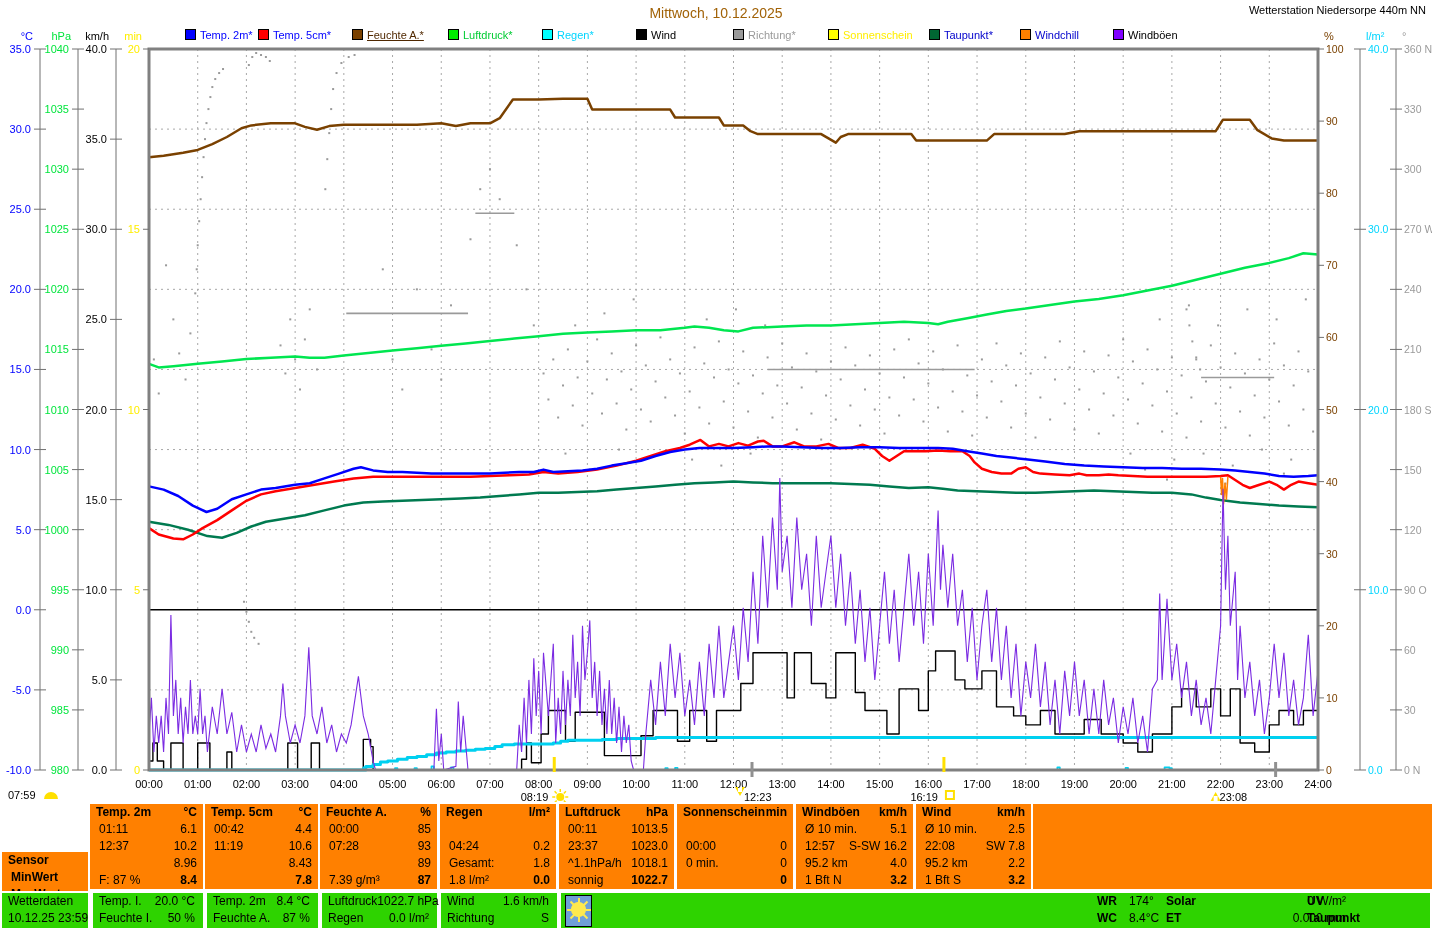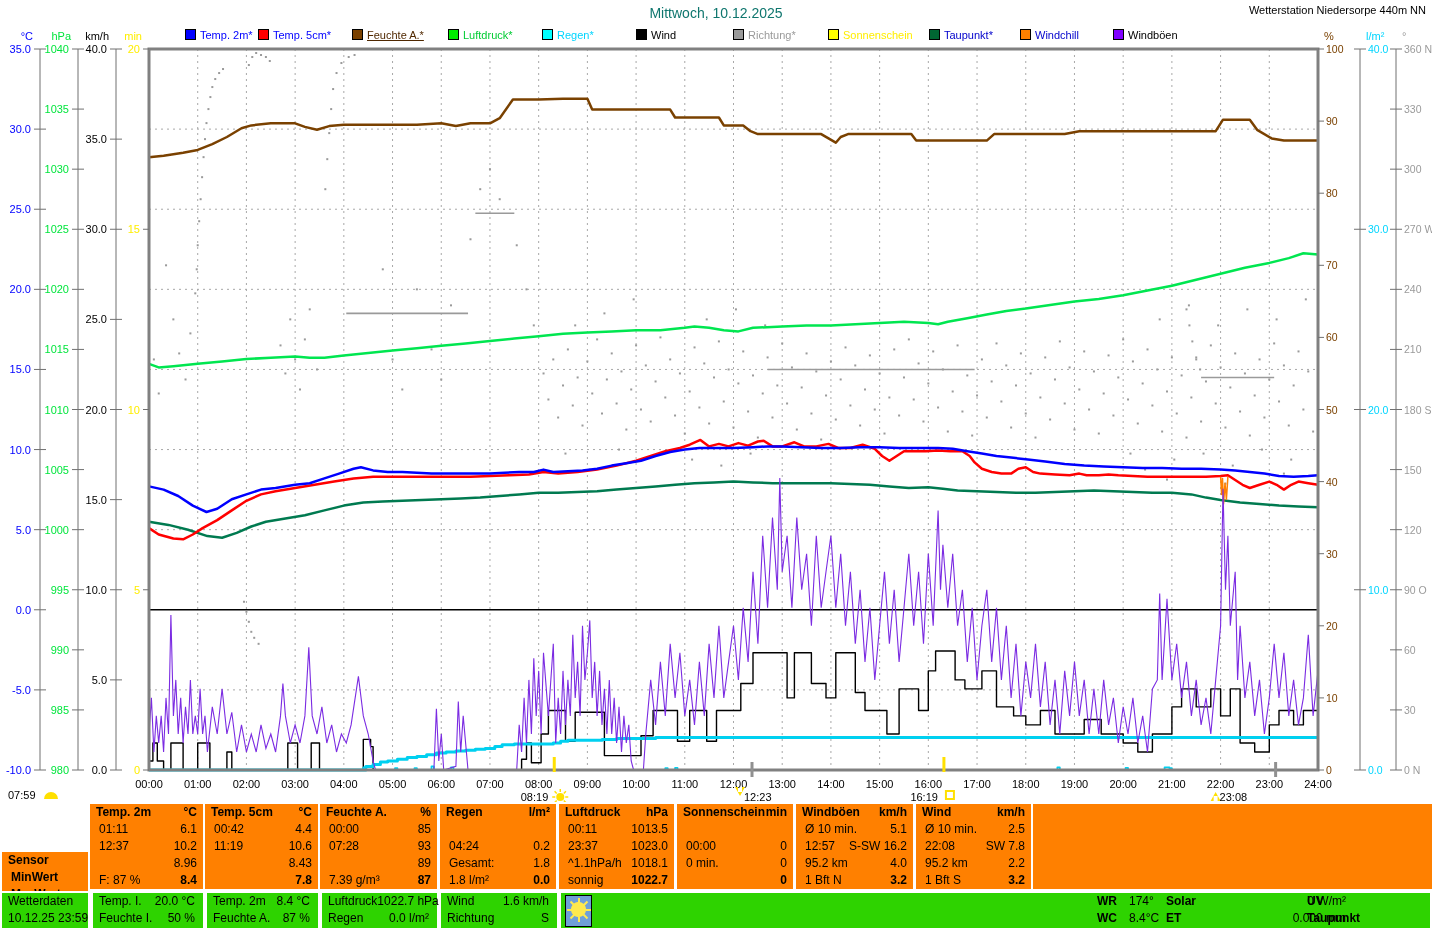--- a/index.html
+++ b/index.html
@@ -1,18 +1,18 @@
 <!DOCTYPE html>
 <html><head>
 <meta charset="utf-8">
 <style>
   html,body{margin:0;padding:0;background:#ffffff;}
   body{font-family:"Liberation Sans", sans-serif;}
   .app{position:relative;width:1432px;height:931px;background:#ffffff;overflow:hidden;}
-  .page-title{position:absolute;top:5px;left:0;width:1432px;text-align:center;font-size:14px;color:#0f766e;}
+  .page-title{position:absolute;top:5px;left:0;width:1432px;text-align:center;font-size:14px;color:#a16207;}
   .station{position:absolute;top:4px;right:6px;font-size:11px;color:#000;}
   #chart-svg{position:absolute;top:0;left:0;}
   .legend-item{position:absolute;top:29px;height:13px;font-size:11px;white-space:nowrap;}
   .legend-item .sq{display:inline-block;width:9px;height:9px;border:1px solid #000;vertical-align:-1px;margin-right:4px;}
   
   #stats-table{position:absolute;left:0;top:804px;width:1432px;height:85px;background:#ffffff;}
   .tcol{position:absolute;top:0;height:85px;background:#ff8000;font-size:12px;color:#000;}
   .trow{height:17px;line-height:17px;display:flex;justify-content:space-between;white-space:nowrap;overflow:hidden;}
   .trow .lt{padding-left:9px;}
   .trow .rt{padding-right:6px;}

